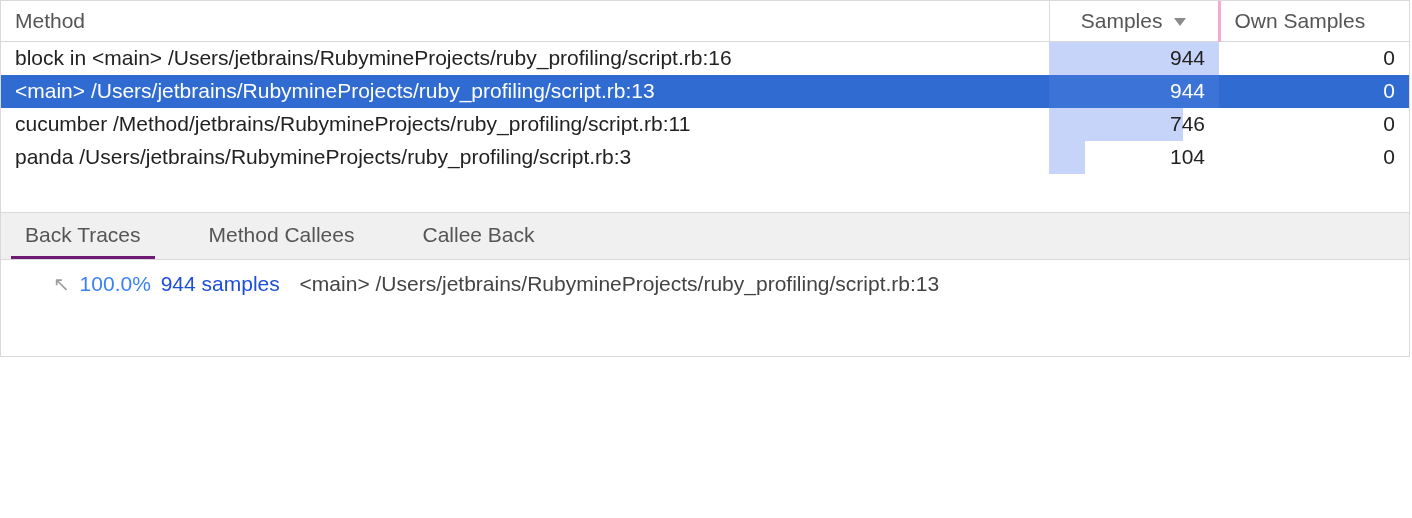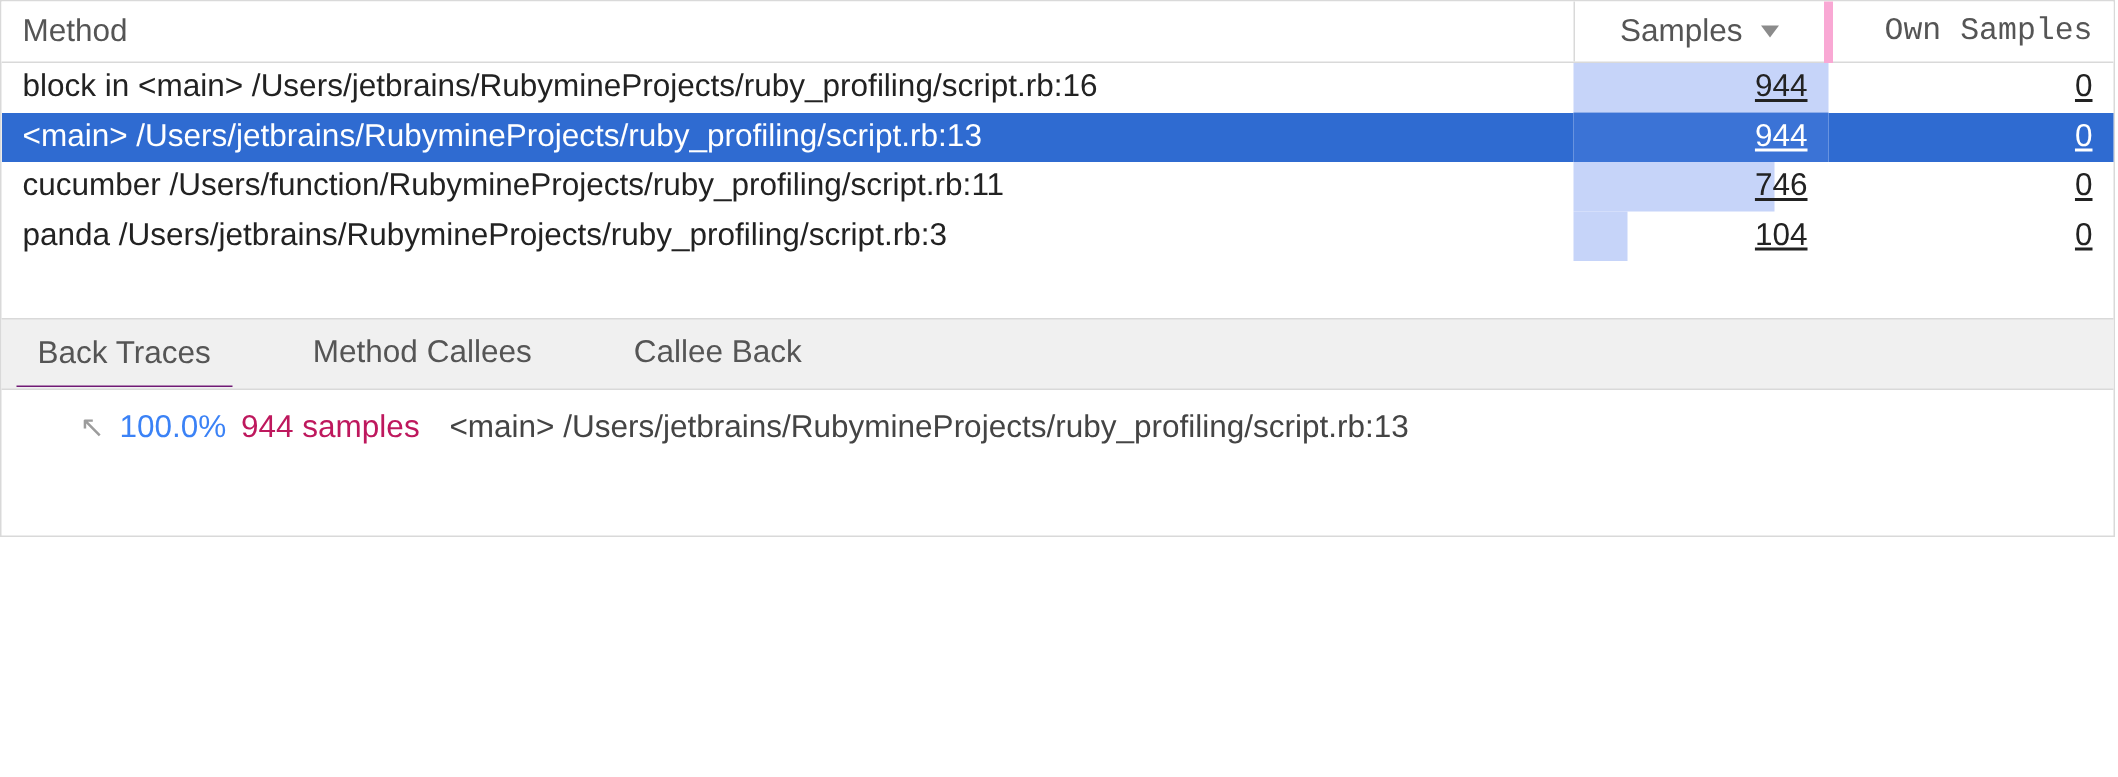--- a/index.html
+++ b/index.html
@@ -29,24 +29,23 @@
     background: #fff;
     box-sizing: border-box;
   }
   th.col-method { text-align: left; width: 1048px; }
   th.col-samples {
     text-align: center;
     width: 170px;
     border-left: 1px solid #d9d9d9;
   }
   th.col-own {
-    text-align: right;
+    text-align: left;
     width: 190px;
-    border-left: 6px solid #f9a8d4;
-    font-family: Liberation Mono, monospace;
+    border-left: 3px solid #f9a8d4;
   }
   .sort-arrow {
     display: inline-block;
     width: 0; height: 0;
     border-left: 6px solid transparent;
     border-right: 6px solid transparent;
     border-top: 8px solid #8b8b8b;
     margin-left: 6px;
     vertical-align: middle;
   }
@@ -59,21 +58,20 @@
   }
   td.method-cell {
     white-space: nowrap;
     overflow: hidden;
     text-overflow: ellipsis;
   }
   td.samples-cell, td.own-cell {
     text-align: right;
     padding-right: 14px;
     font-variant-numeric: tabular-nums;
-    text-decoration: underline;
   }
   td.samples-cell { position: relative; }
   .bar {
     position: absolute;
     left: 0; top: 0; bottom: 0;
     background: #c6d4f9;
     z-index: 0;
   }
   .bar-sel { background: #3b73d6; }
   td.samples-cell .val {
@@ -94,34 +92,34 @@
     padding: 0 10px;
     gap: 40px;
   }
   .tab {
     padding: 10px 14px 12px;
     color: #555;
     cursor: pointer;
     position: relative;
   }
   .tab.active {
-    border-bottom: 1px solid #701a75;
+    border-bottom: 3px solid #701a75;
     padding-bottom: 9px;
   }
   .trace-area {
     padding: 12px 18px 60px 52px;
     white-space: nowrap;
   }
   .trace-arrow {
     color: #9c9c9c;
     font-size: 20px;
     margin-right: 4px;
   }
   .pct { color: #3b82f6; margin-right: 4px; }
-  .samp { color: #be185d; margin-right: 14px; }
+  .samp { color: #1d4ed8; margin-right: 14px; }
   .trace-method { color: #444; }
 
   .gap-row td { height: 38px; }
 </style>
 </head>
 <body>
 
 <div class="panel">
 
   <table>
@@ -149,21 +147,21 @@
           <td class="method-cell">block in &lt;main&gt; /Users/jetbrains/RubymineProjects/ruby_profiling/script.rb:16</td>
           <td class="samples-cell"><div class="bar" style="width: 100%;"></div><span class="val">944</span></td>
           <td class="own-cell">0</td>
         </tr>
         <tr class="selected">
           <td class="method-cell">&lt;main&gt; /Users/jetbrains/RubymineProjects/ruby_profiling/script.rb:13</td>
           <td class="samples-cell" style="background: rgb(47, 107, 209);"><div class="bar bar-sel" style="width: 100%;"></div><span class="val">944</span></td>
           <td class="own-cell">0</td>
         </tr>
         <tr>
-          <td class="method-cell">cucumber /Users/function/RubymineProjects/ruby_profiling/script.rb:11</td>
+          <td class="method-cell">cucumber /Method/jetbrains/RubymineProjects/ruby_profiling/script.rb:11</td>
           <td class="samples-cell"><div class="bar" style="width: 79.0254%;"></div><span class="val">746</span></td>
           <td class="own-cell">0</td>
         </tr>
         <tr>
           <td class="method-cell">panda /Users/jetbrains/RubymineProjects/ruby_profiling/script.rb:3</td>
           <td class="samples-cell"><div class="bar" style="width: 20.9746%;"></div><span class="val">104</span></td>
           <td class="own-cell">0</td>
         </tr>
         <tr class="gap-row">
           <td colspan="3"></td>

